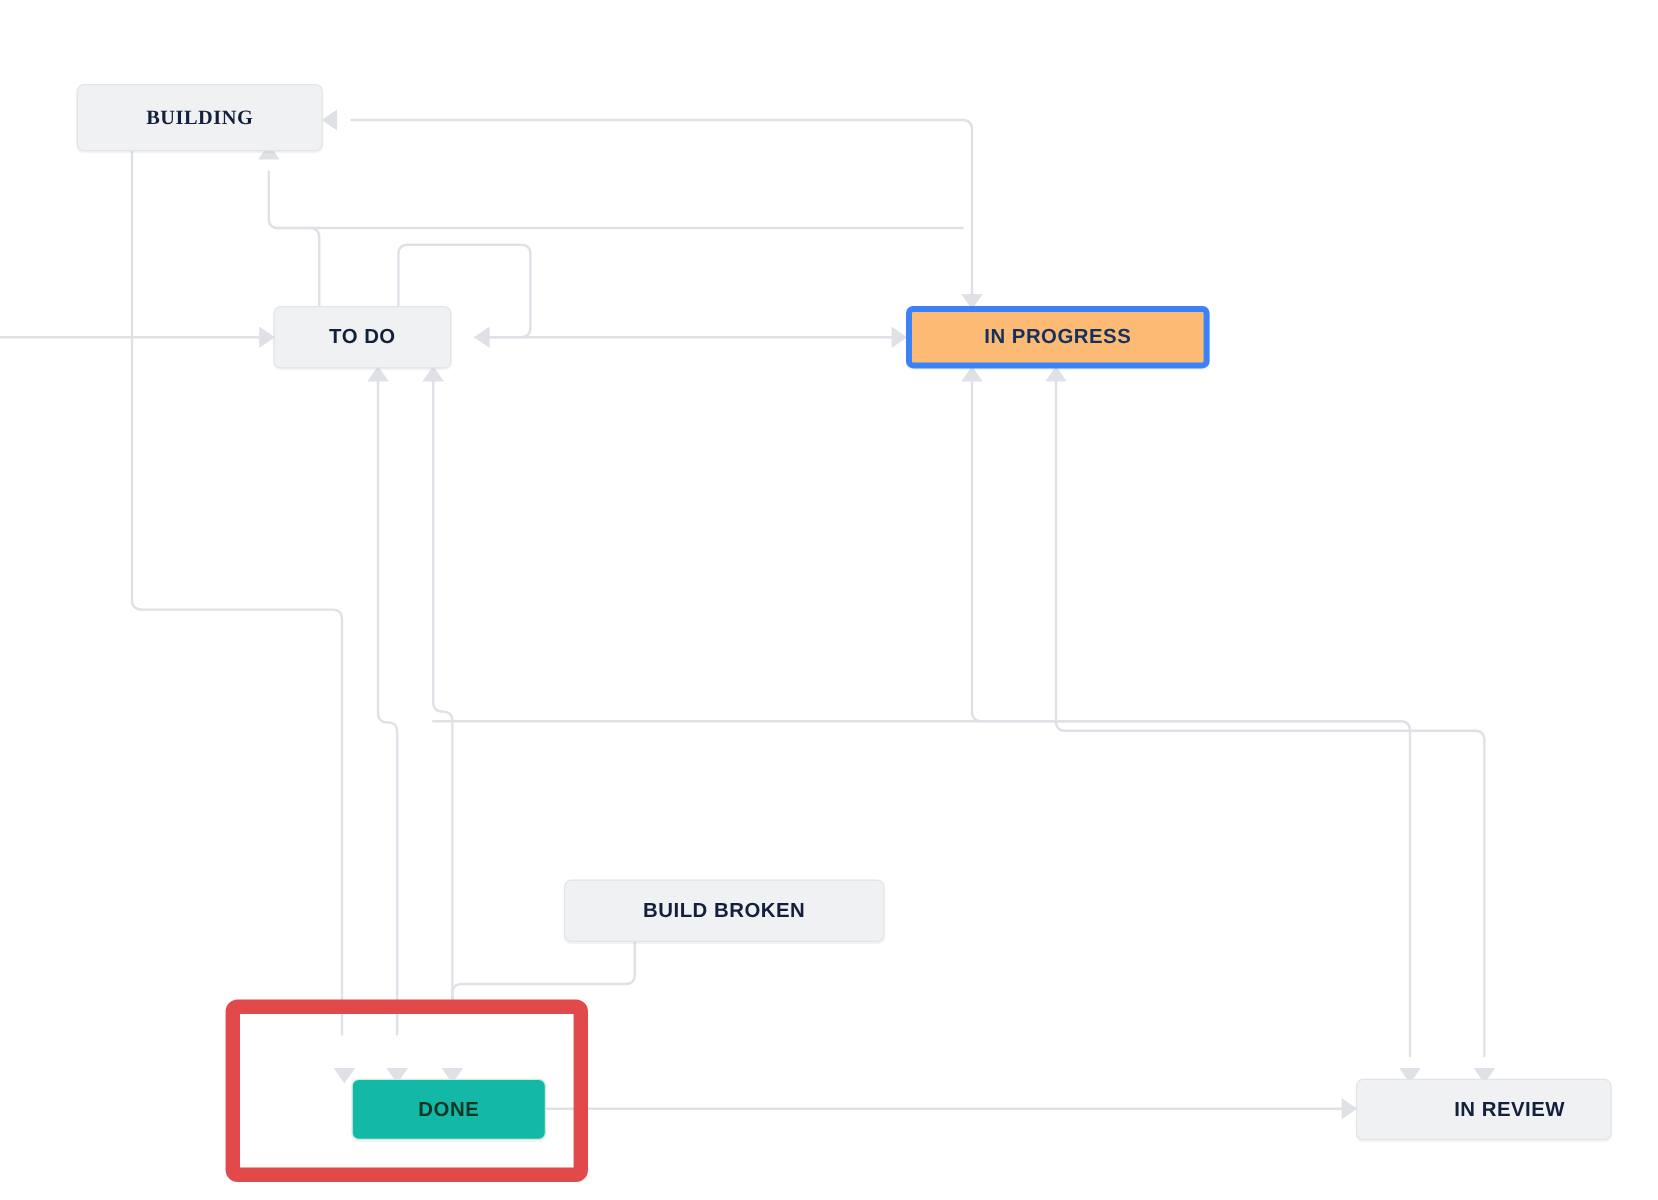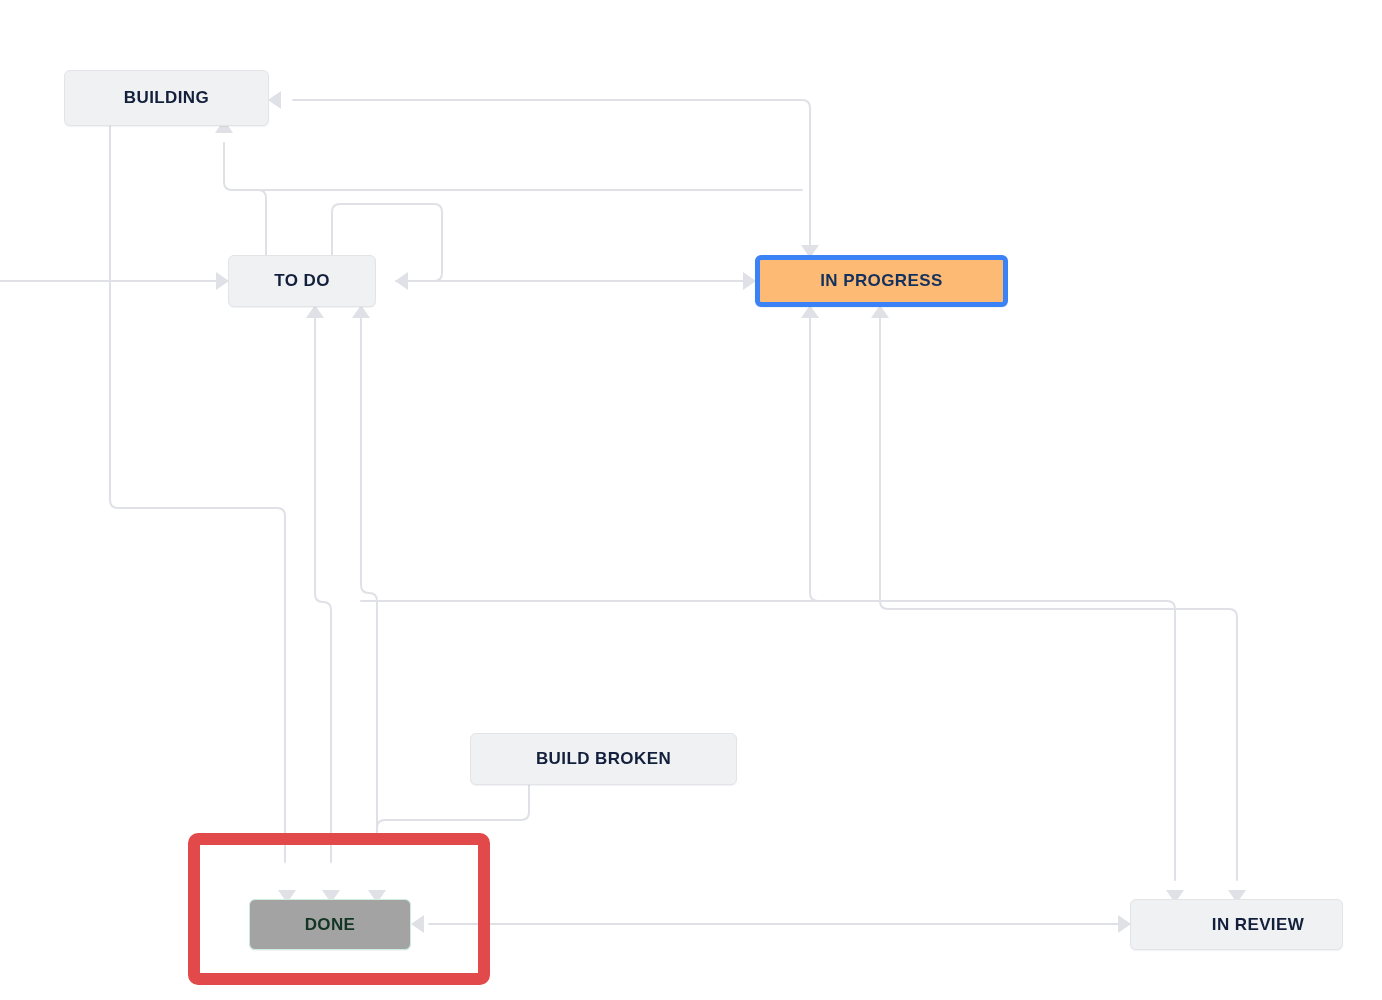--- a/index.html
+++ b/index.html
@@ -58,24 +58,25 @@
     color: #12203C;
     box-shadow: 0 1px 1px rgba(9,30,66,0.06);
   }
   .node-progress {
     background: #fdba74;
     border: 5px solid #3b82f6;
     color: #13315C;
     box-shadow: 0 1px 1px rgba(9,30,66,0.06);
   }
   .node-done {
-    background: #a3a3a3;
+    background: #14b8a6;
     border: 1px solid #CDEEDC;
     color: #123524;
     box-shadow: 0 1px 1px rgba(9,30,66,0.05);
+    margin-left: 44px;
   }
   .highlight-frame {
     position: absolute;
     box-sizing: border-box;
     border: 12px solid #E2494B;
     border-radius: 10px;
     background: transparent;
     pointer-events: none;
   }
 </style>
@@ -117,21 +118,21 @@
         <polygon points="368,890 377,903 386,890" class="edge-arrow" fill="#DFE1E6"></polygon>
         <polygon points="424,915 411,924 424,933" class="edge-arrow" fill="#DFE1E6"></polygon>
         <polygon points="520,752 529,739 538,752" class="edge-arrow" fill="#DFE1E6"></polygon>
         <polygon points="1166,890 1175,903 1184,890" class="edge-arrow" fill="#DFE1E6"></polygon>
         <polygon points="1228,890 1237,903 1246,890" class="edge-arrow" fill="#DFE1E6"></polygon>
         <polygon points="1118,915 1131,924 1118,933" class="edge-arrow" fill="#DFE1E6"></polygon>
       </g>
   </svg>
 
   <div id="nodes-layer">
-      <div class="node-box node-default" style="left: 64px; top: 70px; width: 205px; height: 56px; font-size: 17px;">
+      <div class="node-box node-default" style="left: 64px; top: 70px; width: 205px; height: 56px; font-size: 17px; font-family: Liberation Serif, serif;">
         <span>BUILDING</span>
       </div>
       <div class="node-box node-default" style="left: 228px; top: 255px; width: 148px; height: 52px; font-size: 17px;">
         <span>TO DO</span>
       </div>
       <div class="node-box node-progress" style="left: 755px; top: 255px; width: 253px; height: 52px; font-size: 17px;">
         <span>IN PROGRESS</span>
       </div>
       <div class="node-box node-default" style="left: 470px; top: 689px; width: 267px; height: 52px; font-size: 17px; margin-top: 44px;">
         <span>BUILD BROKEN</span>

